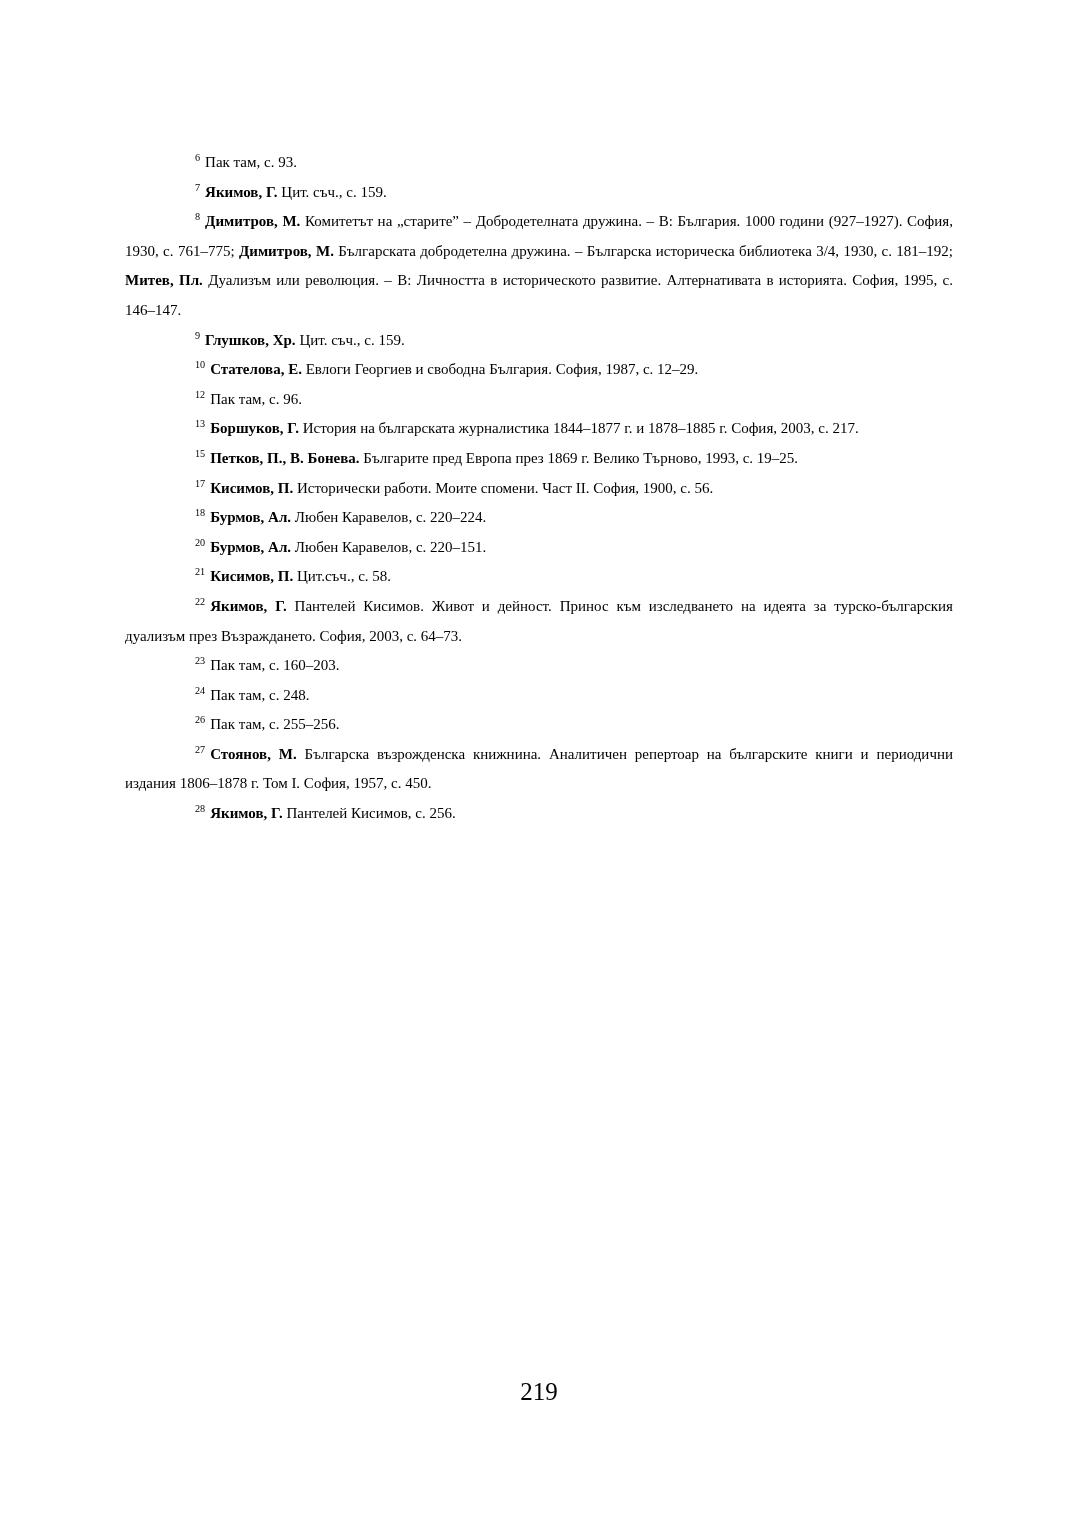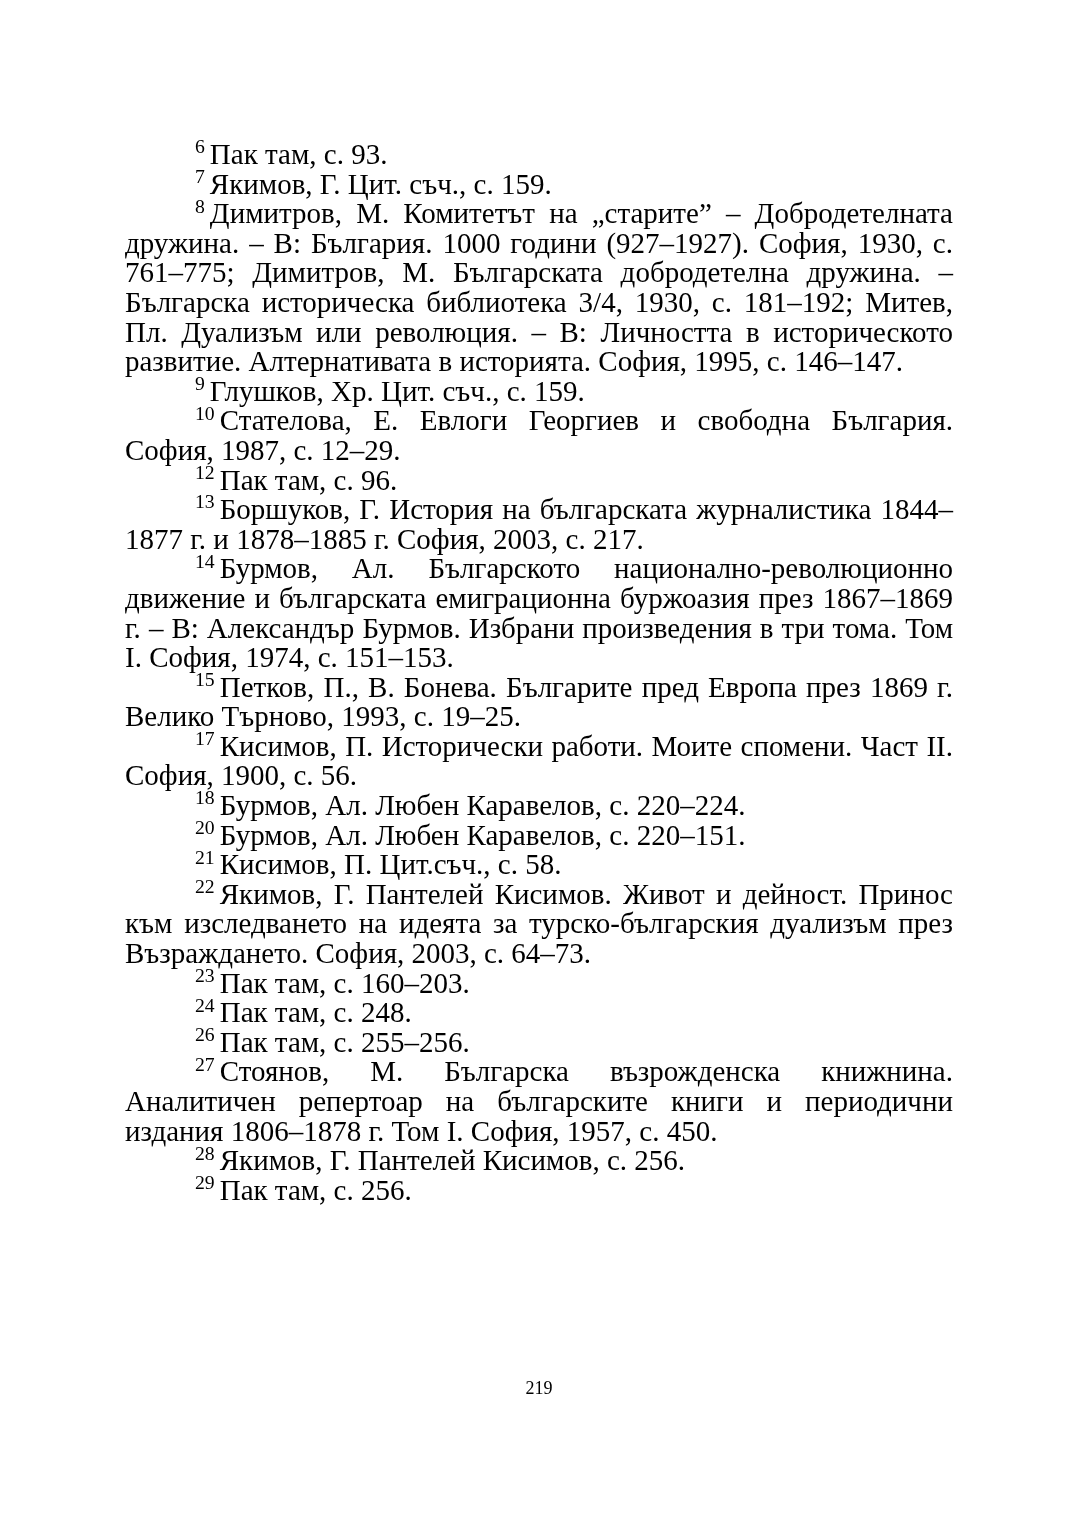--- a/index.html
+++ b/index.html
@@ -12,70 +12,68 @@
     width: 1080px;
     height: 1530px;
     background: #ffffff;
     font-family: "Liberation Serif", "DejaVu Serif", serif;
     color: #000000;
     overflow: hidden;
   }
   .text-block {
     position: absolute;
     left: 125px;
-    top: 140px;
+    top: 148px;
     width: 828px;
-    font-size: 29px;
+    font-size: 15px;
     line-height: 29.6px;
     text-align: justify;
   }
   p.footnote {
     margin: 0;
     padding: 0;
     text-indent: 70px;
   }
   p.footnote sup {
     font-size: 0.68em;
     line-height: 0;
     vertical-align: super;
     margin-right: 5px;
   }
   p.footnote b {
-    font-weight: normal;
+    font-weight: bold;
     margin-top: 15px;
   }
   .page-number {
     position: absolute;
     left: 125px;
     top: 1378px;
     width: 828px;
     text-align: center;
-    font-size: 18px;
+    font-size: 25px;
   }
 </style>
 </head>
 <body>
 
 <div class="page">
   <div class="text-block" id="footnotes">
       <p class="footnote"><sup>6</sup><span>Пак там, с. 93.</span></p>
       <p class="footnote"><sup>7</sup><b>Якимов, Г.</b><span> Цит. съч., с. 159.</span></p>
       <p class="footnote"><sup>8</sup><b>Димитров, М.</b><span> Комитетът на „старите” – Добродетелната дружина. – В: България. 1000 години (927–1927). София, 1930, с. 761–775; </span><b>Димитров, М.</b><span> Българската добродетелна дружина. – Българска историческа библиотека 3/4, 1930, с. 181–192; </span><b>Митев, Пл.</b><span> Дуализъм или революция. – В: Личността в историческото развитие. Алтернативата в историята. София, 1995, с. 146–147.</span></p>
       <p class="footnote"><sup>9</sup><b>Глушков, Хр.</b><span> Цит. съч., с. 159.</span></p>
       <p class="footnote"><sup>10</sup><b>Стателова, Е.</b><span> Евлоги Георгиев и свободна България. София, 1987, с. 12–29.</span></p>
       <p class="footnote"><sup>12</sup><span>Пак там, с. 96.</span></p>
       <p class="footnote"><sup>13</sup><b>Боршуков, Г.</b><span> История на българската журналистика 1844–1877 г. и 1878–1885 г. София, 2003, с. 217.</span></p>
-      <p class="footnote"><sup>14</sup><b>Бурмов, Ал.</b><span> Българското национално-революционно движение и българската емиграционна буржоазия през 1867–1869 г. – В: Александър Бурмов. Избрани произведения в три тома. Том I. София, 1974, с. 151–153.</span></p>
       <p class="footnote"><sup>15</sup><b>Петков, П., В. Бонева.</b><span> Българите пред Европа през 1869 г. Велико Търново, 1993, с. 19–25.</span></p>
       <p class="footnote"><sup>17</sup><b>Кисимов, П.</b><span> Исторически работи. Моите спомени. Част II. София, 1900, с. 56.</span></p>
       <p class="footnote"><sup>18</sup><b>Бурмов, Ал.</b><span> Любен Каравелов, с. 220–224.</span></p>
       <p class="footnote"><sup>20</sup><b>Бурмов, Ал.</b><span> Любен Каравелов, с. 220–151.</span></p>
       <p class="footnote"><sup>21</sup><b>Кисимов, П.</b><span> Цит.съч., с. 58.</span></p>
       <p class="footnote"><sup>22</sup><b>Якимов, Г.</b><span> Пантелей  Кисимов. Живот и дейност. Принос към изследването на идеята за турско-българския дуализъм през Възраждането. София, 2003, с. 64–73.</span></p>
       <p class="footnote"><sup>23</sup><span>Пак там, с. 160–203.</span></p>
       <p class="footnote"><sup>24</sup><span>Пак там, с. 248.</span></p>
       <p class="footnote"><sup>26</sup><span>Пак там, с. 255–256.</span></p>
       <p class="footnote"><sup>27</sup><b>Стоянов, М.</b><span> Българска възрожденска книжнина. Аналитичен репертоар на българските книги и периодични издания 1806–1878 г. Том I. София, 1957, с. 450.</span></p>
       <p class="footnote"><sup>28</sup><b>Якимов, Г.</b><span> Пантелей  Кисимов, с. 256.</span></p>
-      <p class="footnote"><sup>29</sup><span>Пак там, с. 256.</span></p>
     </div>
   <div class="page-number">219</div>
 </div>
 
 </body></html>

